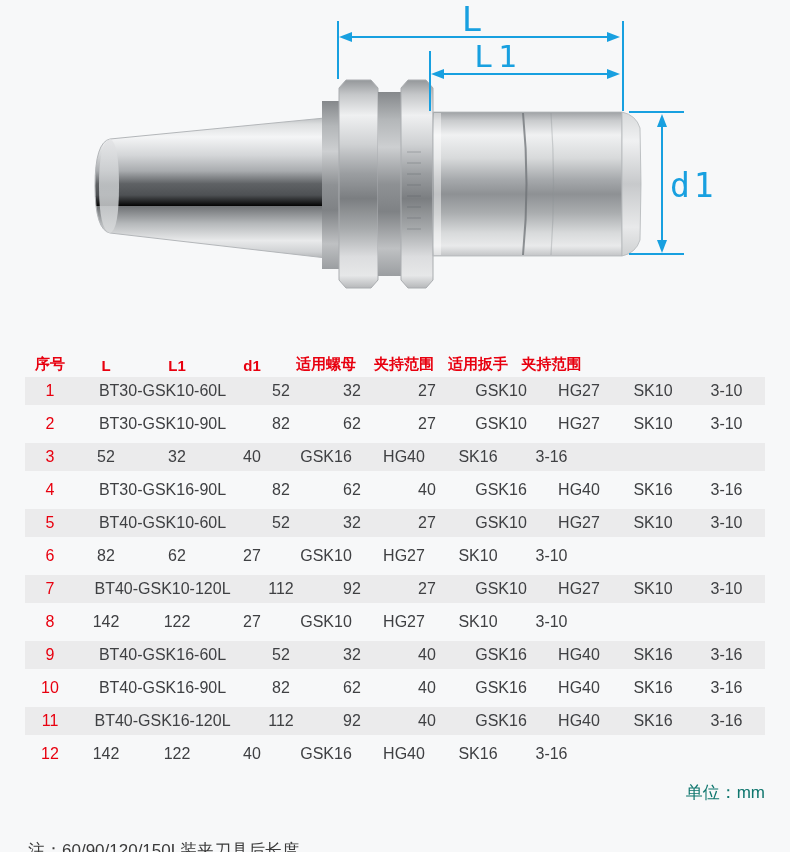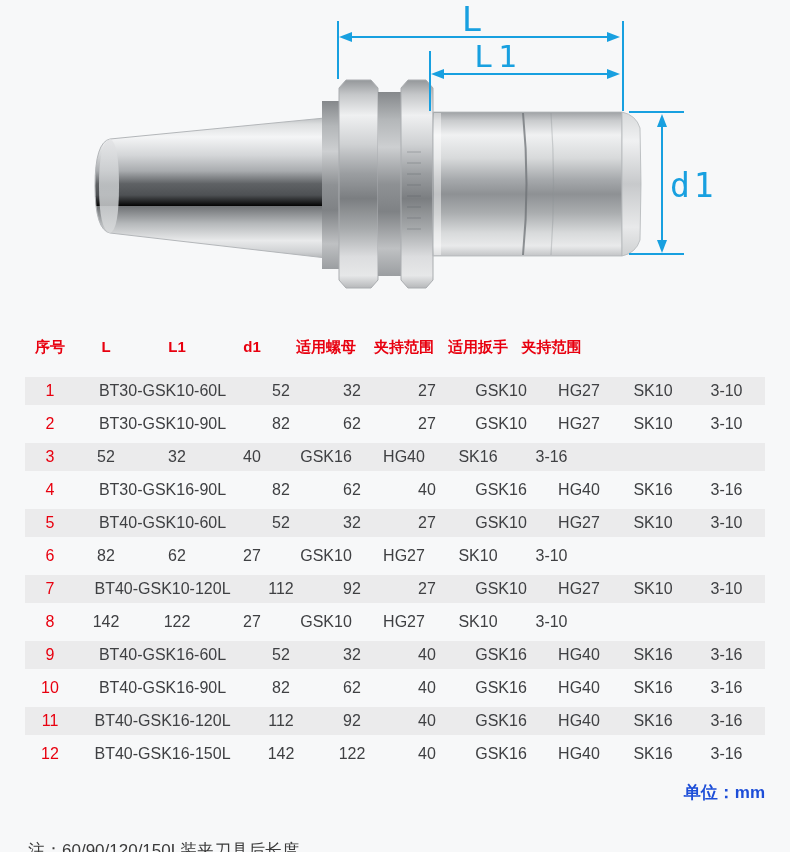--- a/index.html
+++ b/index.html
@@ -17,21 +17,21 @@
     font-family:"Liberation Sans","DejaVu Sans",sans-serif;
     overflow:hidden;
   }
   .figure{position:absolute;left:0;top:0;width:790px;height:332px;}
   .dim-text{
     font-family:"DejaVu Sans Mono","Liberation Mono",monospace;
     fill:var(--blue);
   }
   
   .spec-table{position:absolute;left:25px;top:338px;width:740px;}
-  .t-head{display:flex;height:36px;align-items:flex-start;}
+  .t-head{display:flex;height:36px;align-items:flex-end;}
   .t-head .cell{
     color:var(--red);font-weight:bold;font-size:15px;
   }
   .t-row{display:flex;height:33px;align-items:center;}
   .t-row.striped{
     background:var(--stripe);
     box-shadow:inset 0 3px 0 0 var(--bg), inset 0 -2px 0 0 var(--bg);
   }
   .cell{
     text-align:center;flex:0 0 auto;
@@ -42,21 +42,21 @@
   .c0{width:50px}.c1{width:175px}.c2{width:62px}.c3{width:80px}.c4{width:70px}
   .c5{width:78px}.c6{width:78px}.c7{width:70px}.c8{width:77px}
   
   .notes{
     position:absolute;left:28px;top:778px;
     font-size:17px;line-height:29px;color:#3a3a3a;
     white-space:pre-wrap;
   }
   .unit{
     position:absolute;right:25px;top:778px;
-    font-size:17px;line-height:29px;color:#1d4ed8;font-weight:bold;
+    font-size:17px;line-height:29px;color:#0f766e;font-weight:normal;
   }
 </style>
 </head>
 <body>
 
 <div class="figure">
 <svg width="790" height="332" viewBox="0 0 790 332">
   <defs>
     <linearGradient id="gCone" x1="0" y1="0" x2="0" y2="1">
       <stop offset="0" stop-color="#b9bcbe"></stop>
@@ -306,21 +306,20 @@
         <div class="cell c2">112</div>
         <div class="cell c3">92</div>
         <div class="cell c4">40</div>
         <div class="cell c5">GSK16</div>
         <div class="cell c6">HG40</div>
         <div class="cell c7">SK16</div>
         <div class="cell c8">3-16</div>
       </div>
       <div class="t-row">
         <div class="cell c0 idx">12</div>
-        <div class="cell c1">BT40-GSK16-150L</div>
         <div class="cell c2">142</div>
         <div class="cell c3">122</div>
         <div class="cell c4">40</div>
         <div class="cell c5">GSK16</div>
         <div class="cell c6">HG40</div>
         <div class="cell c7">SK16</div>
         <div class="cell c8">3-16</div>
       </div>
     </div>
 </div>

